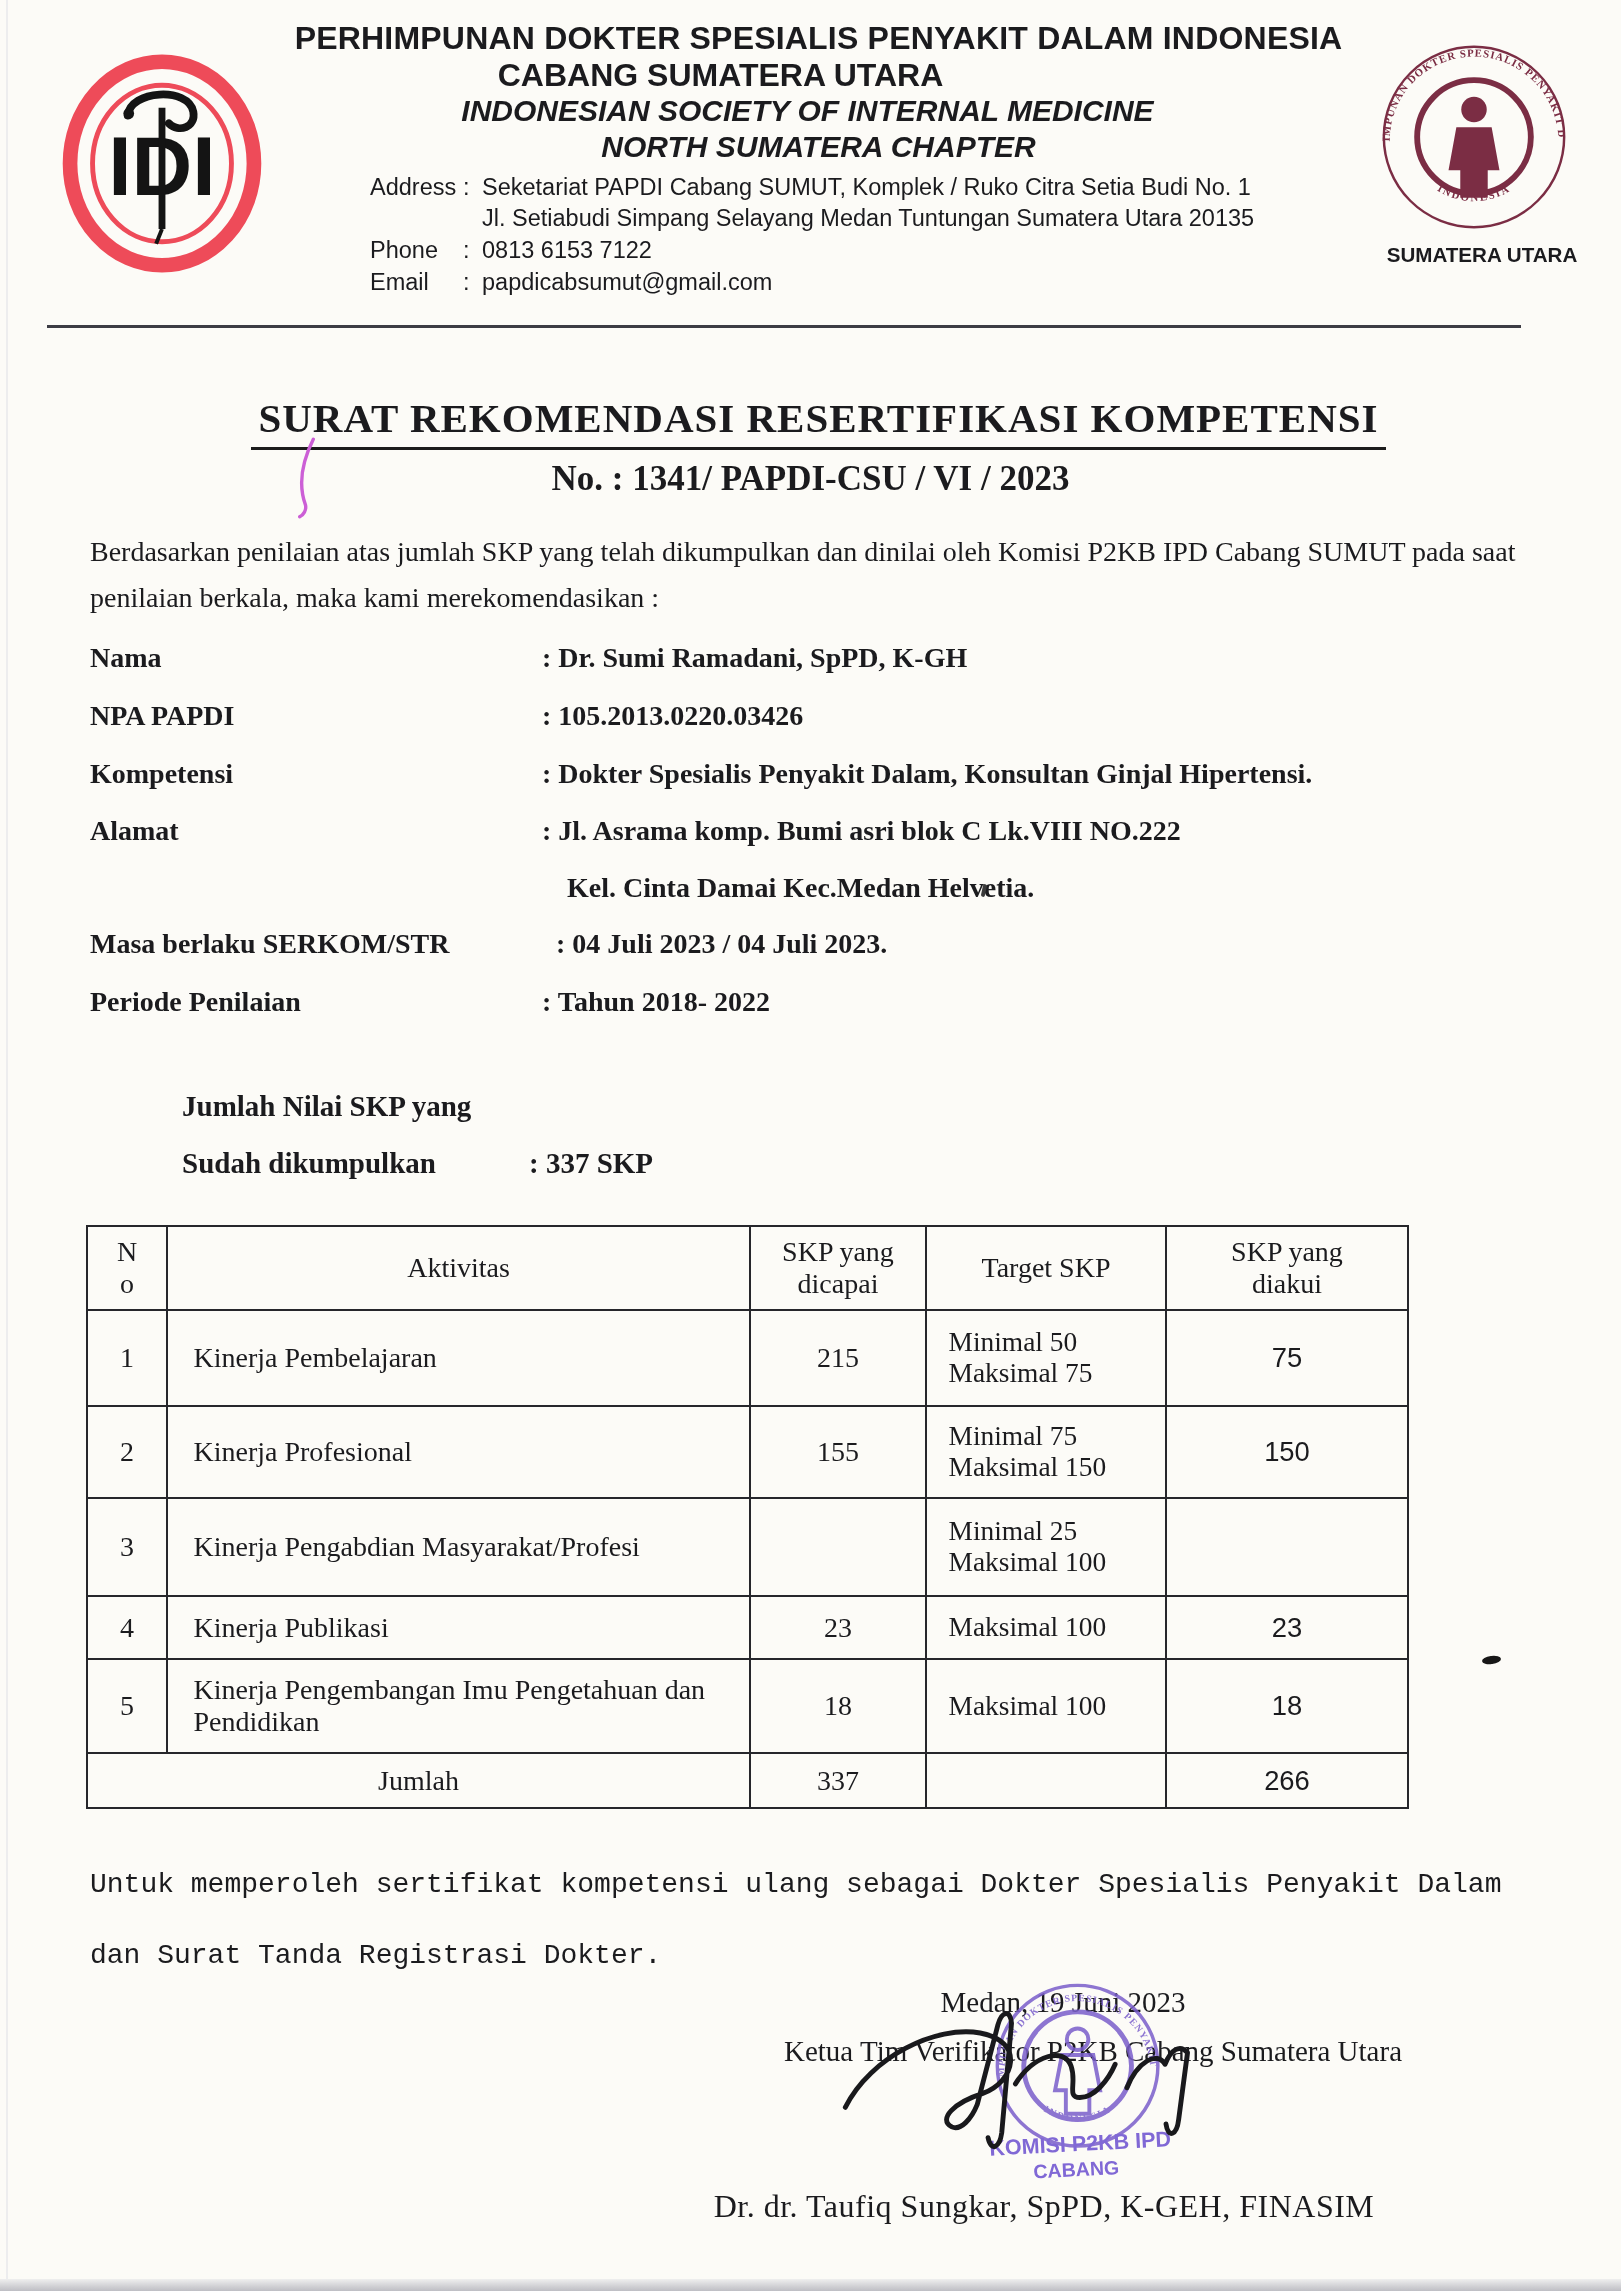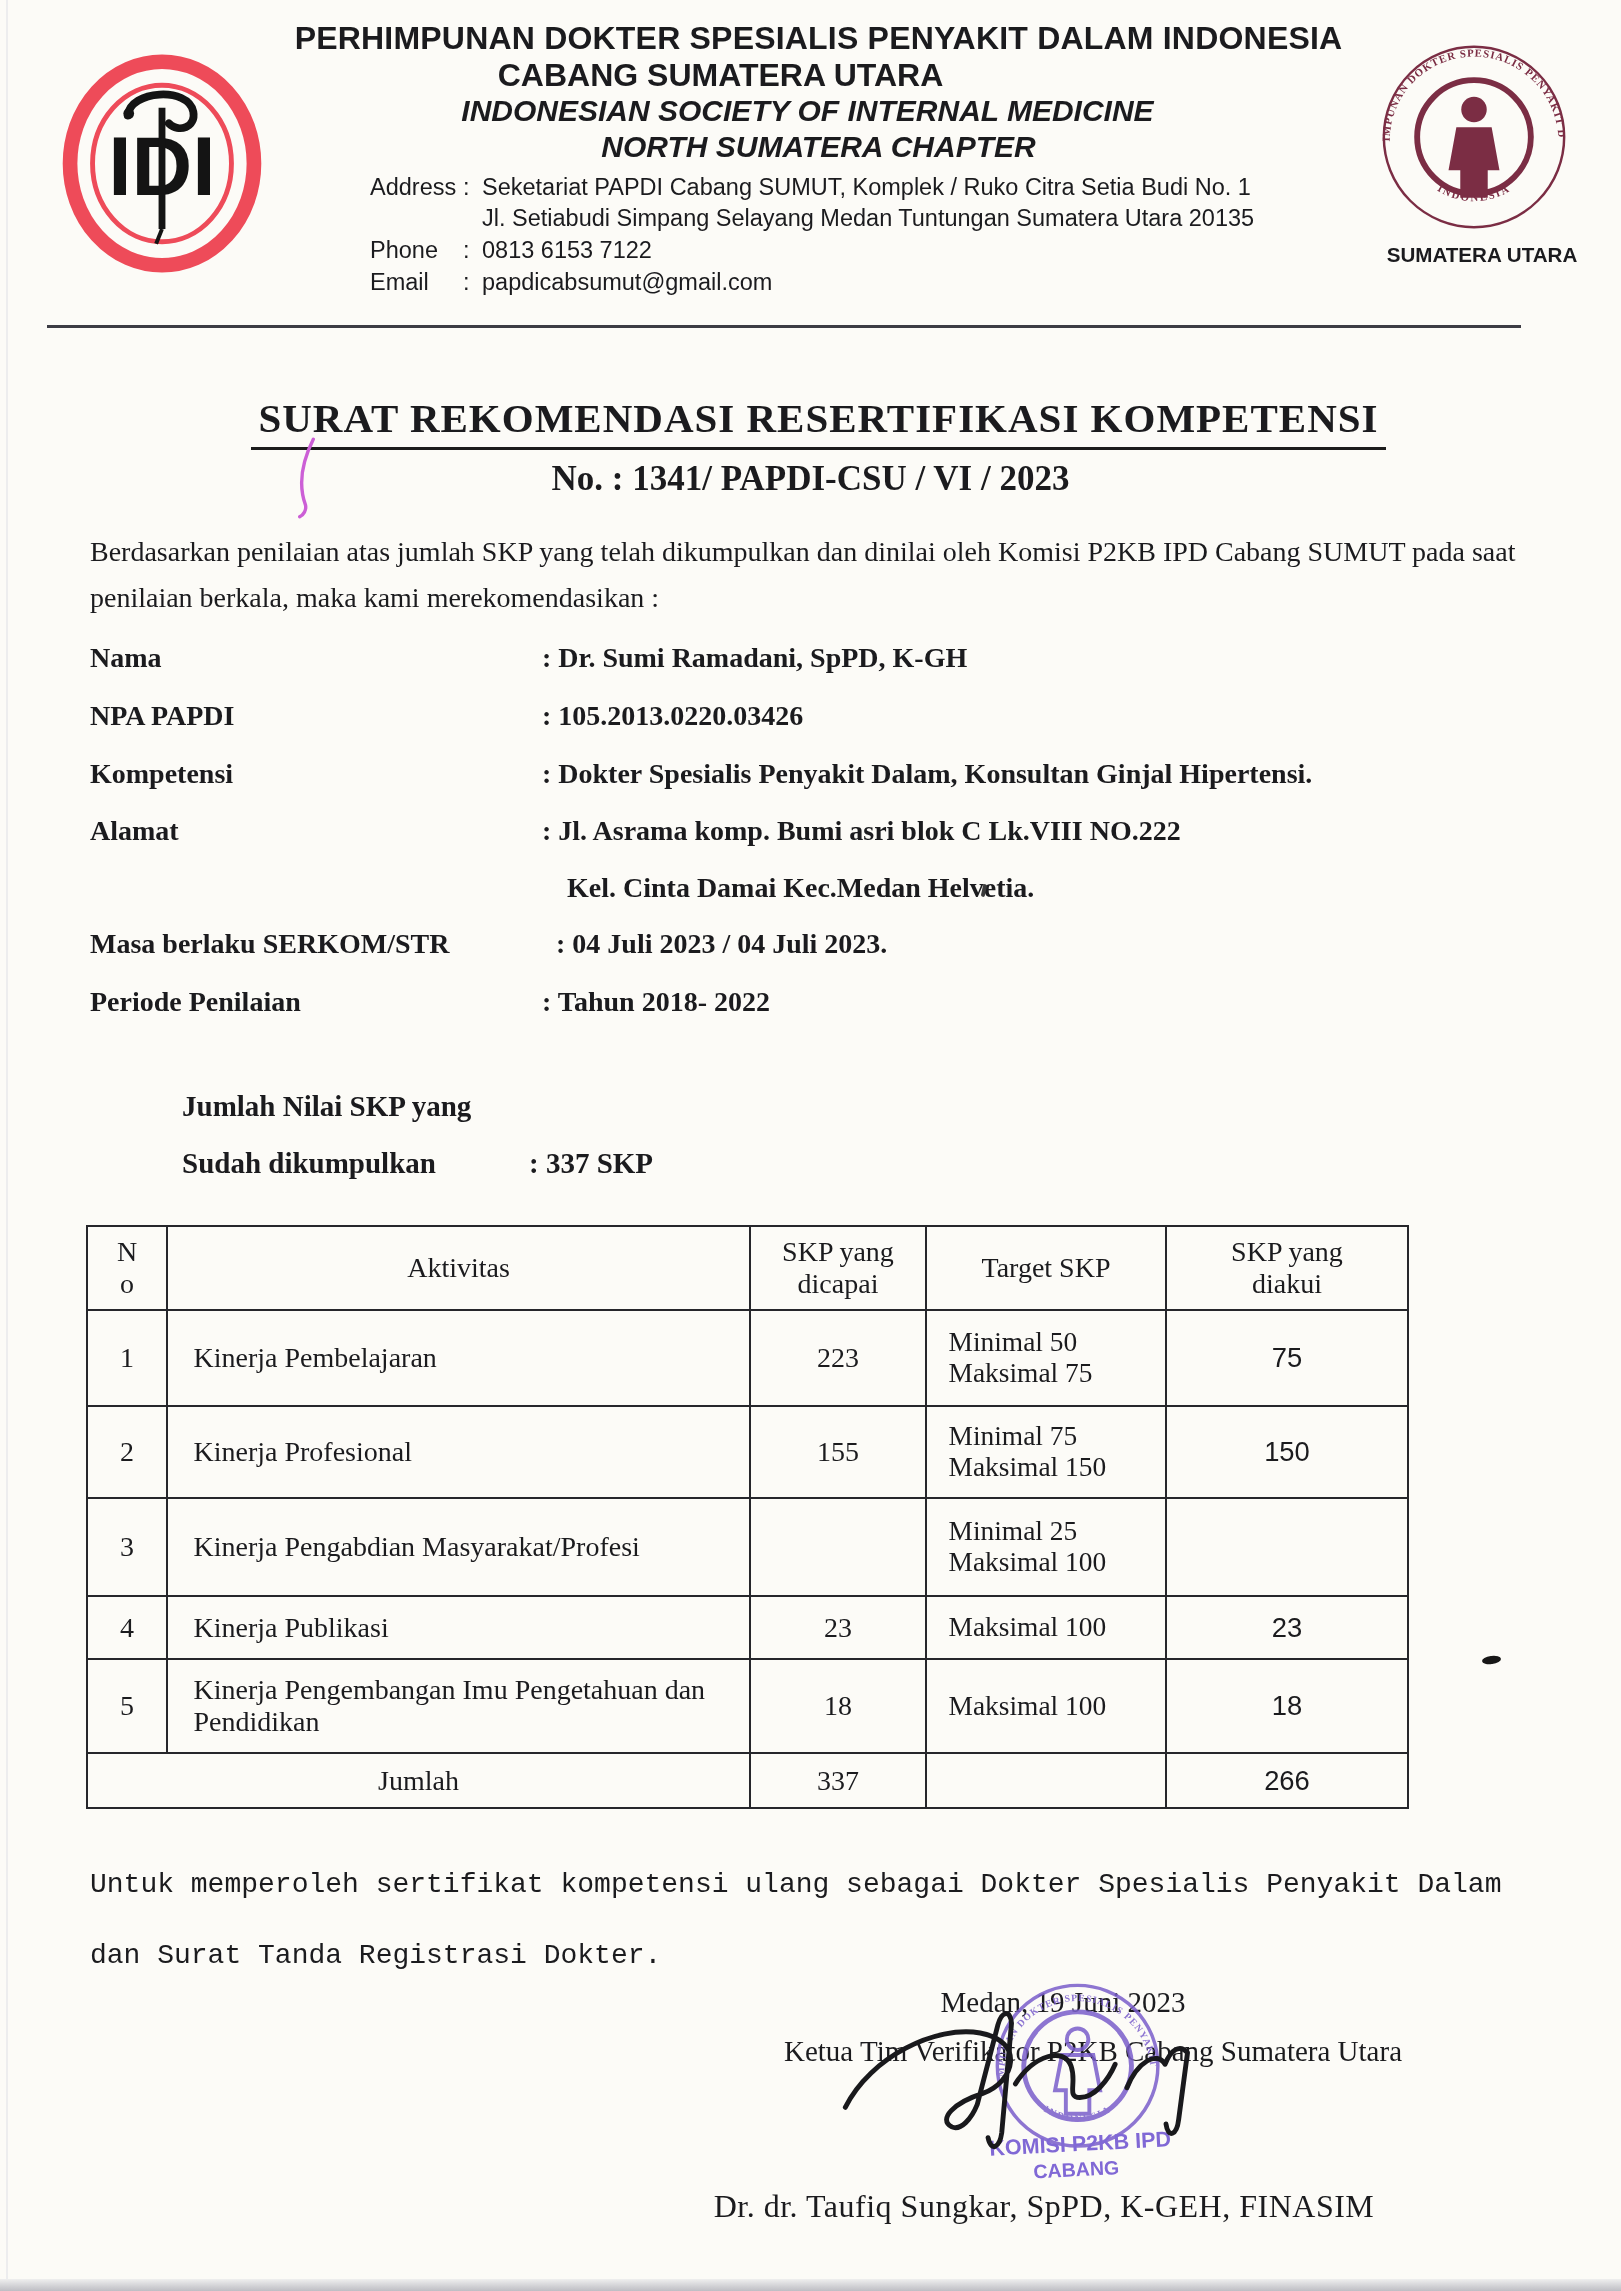--- a/index.html
+++ b/index.html
@@ -193,21 +193,21 @@
       <th class="hd">Aktivitas</th>
       <th class="hd preline">SKP yang
 dicapai</th>
       <th class="hd">Target SKP</th>
       <th class="hd preline">SKP yang
 diakui</th>
     </tr>
     <tr class="r1">
       <td class="td-ctr">1</td>
       <td class="td-akt">Kinerja Pembelajaran</td>
-      <td class="td-ctr">223</td>
+      <td class="td-ctr">215</td>
       <td class="td-target preline">Minimal 50
 Maksimal 75</td>
       <td class="sans-num">75</td>
     </tr>
     <tr class="r2">
       <td class="td-ctr">2</td>
       <td class="td-akt">Kinerja Profesional</td>
       <td class="td-ctr">155</td>
       <td class="td-target preline">Minimal 75
 Maksimal 150</td>

